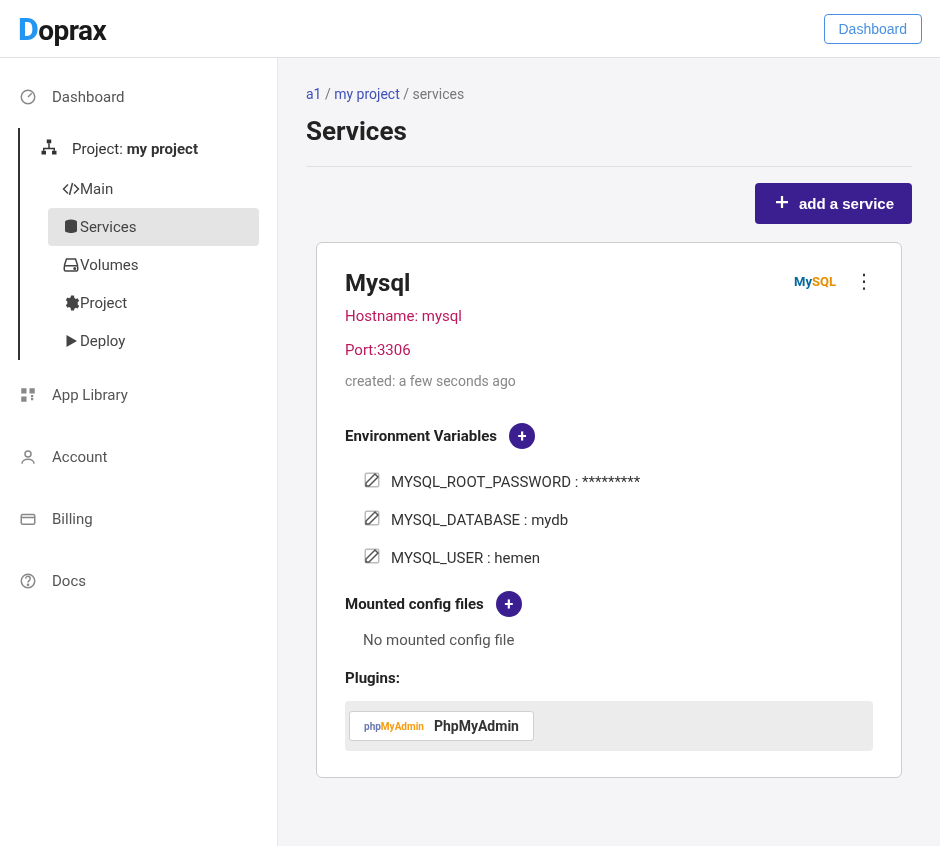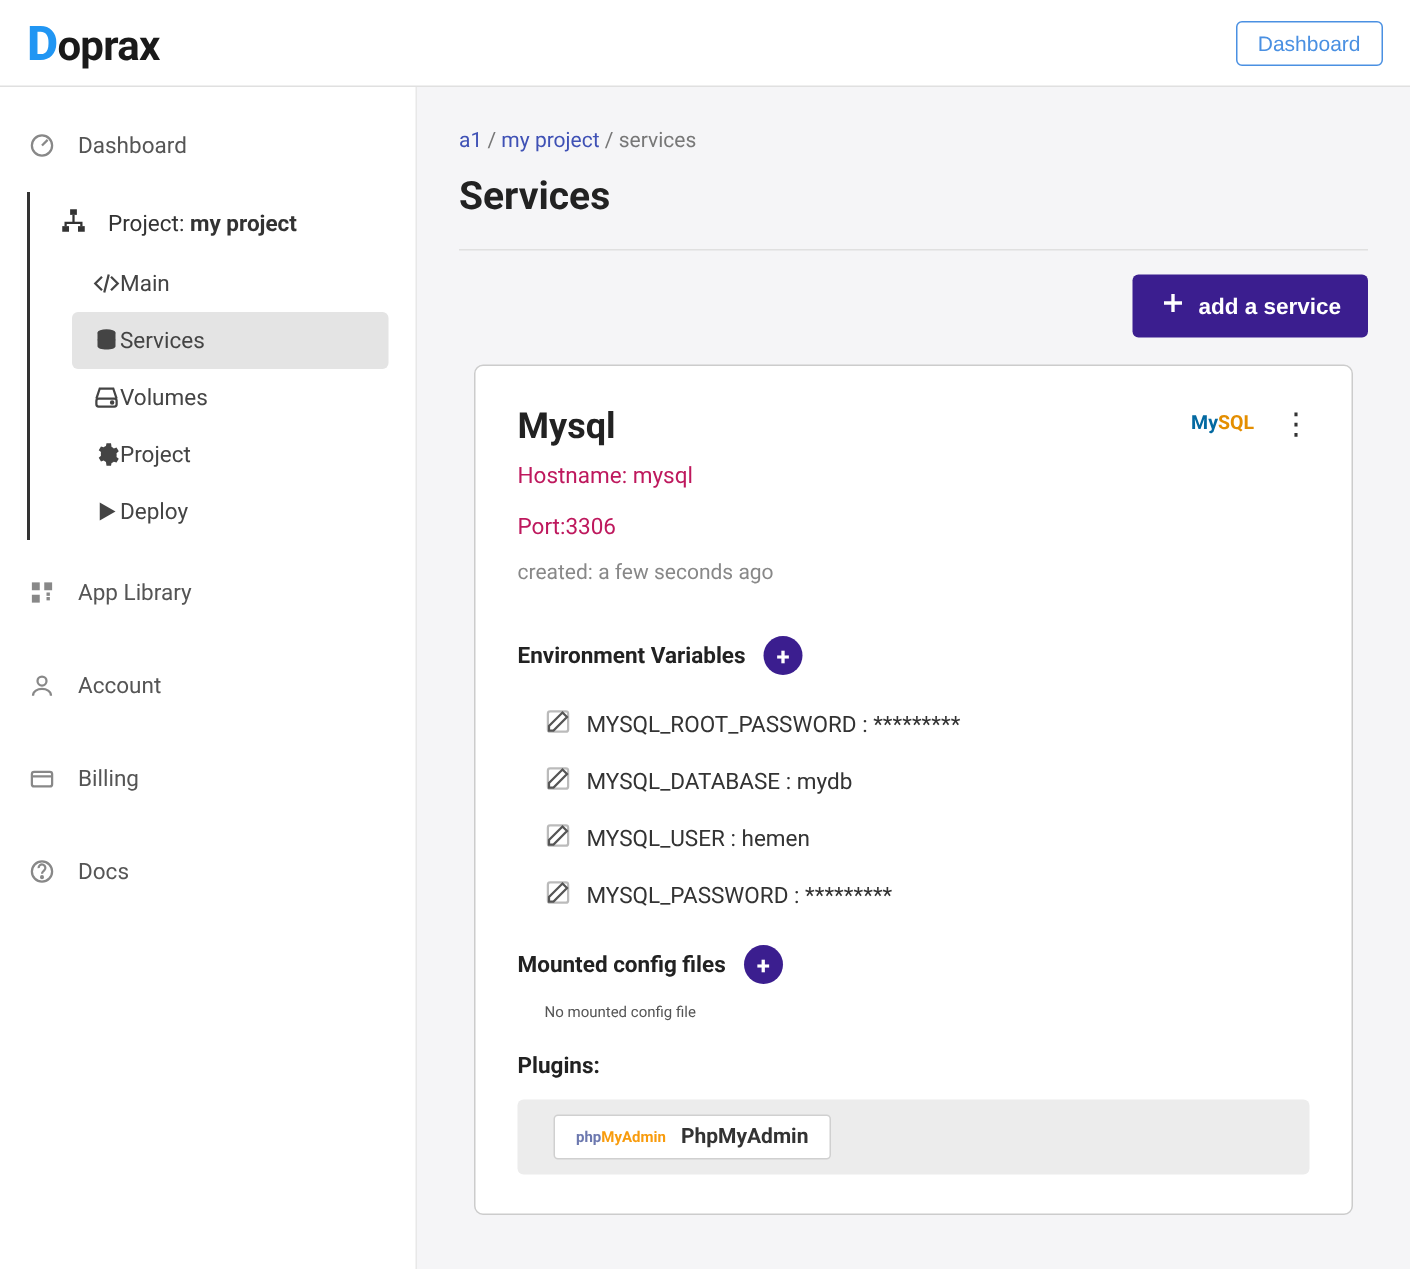--- a/index.html
+++ b/index.html
@@ -44,23 +44,23 @@
 .mysql-logo .sql { color: #e48e00; }
 .kebab { font-size: 20px; color: #333; cursor: pointer; letter-spacing: -1px; }
 
 .section-h { font-size: 15px; font-weight: 700; color: #222; display: flex; align-items: center; gap: 12px; margin-bottom: 14px; margin-top: 14px; }
 .circle-plus { width: 26px; height: 26px; border-radius: 50%; background: #3b1e8f; color: #fff; display: flex; align-items: center; justify-content: center; font-size: 16px; cursor: pointer; font-weight: 700; }
 
 .env-list { list-style: none; padding-left: 18px; }
 .env-list li { display: flex; align-items: center; gap: 10px; padding: 8px 0; font-size: 15px; color: #333; }
 .env-list .edit-icon { color: #555; cursor: pointer; }
 
-.empty-msg { font-size: 10px; color: #555; padding-left: 18px; margin-bottom: 8px; }
-
-.plugin-row { background: #ececec; border-radius: 4px; padding: 10px 24px; margin-top: 10px; display: flex; align-items: center; }
+.empty-msg { font-size: 15px; color: #555; padding-left: 18px; margin-bottom: 8px; }
+
+.plugin-row { background: #ececec; border-radius: 4px; padding: 10px 4px; margin-top: 10px; display: flex; align-items: center; }
 .plugin-chip { background: #fff; border: 1px solid #d0d0d0; border-radius: 3px; padding: 6px 14px; display: flex; align-items: center; gap: 10px; font-size: 14px; font-weight: 700; color: #333; cursor: pointer; }
 .php-logo { font-size: 10px; font-weight: 700; }
 .php-logo .php { color: #6c78af; }
 .php-logo .ma { color: #f89c0e; }
 
 svg { width: 18px; height: 18px; }
 </style>
 </head>
 <body>
 
@@ -244,27 +244,20 @@
               </svg></span>
           <span><span>MYSQL_DATABASE</span> : <span>mydb</span></span>
         </li>
         <li>
           <span class="edit-icon"><svg viewBox="0 0 24 24" fill="none" stroke="currentColor" stroke-width="2">
                 <path d="M4 20h4L20 8l-4-4L4 16v4z"></path>
                 <rect x="3" y="3" width="18" height="18" rx="2" stroke-opacity="0.4"></rect>
               </svg></span>
           <span><span>MYSQL_USER</span> : <span>hemen</span></span>
         </li>
-        <li>
-          <span class="edit-icon"><svg viewBox="0 0 24 24" fill="none" stroke="currentColor" stroke-width="2">
-                <path d="M4 20h4L20 8l-4-4L4 16v4z"></path>
-                <rect x="3" y="3" width="18" height="18" rx="2" stroke-opacity="0.4"></rect>
-              </svg></span>
-          <span><span>MYSQL_PASSWORD</span> : <span>*********</span></span>
-        </li>
       </ul>
 
       <div class="section-h">
         <span>Mounted config files</span>
         <span class="circle-plus">+</span>
       </div>
       <div class="empty-msg">No mounted config file</div>
 
       <div class="section-h" style="margin-top:20px;">
         <span>Plugins:</span>

